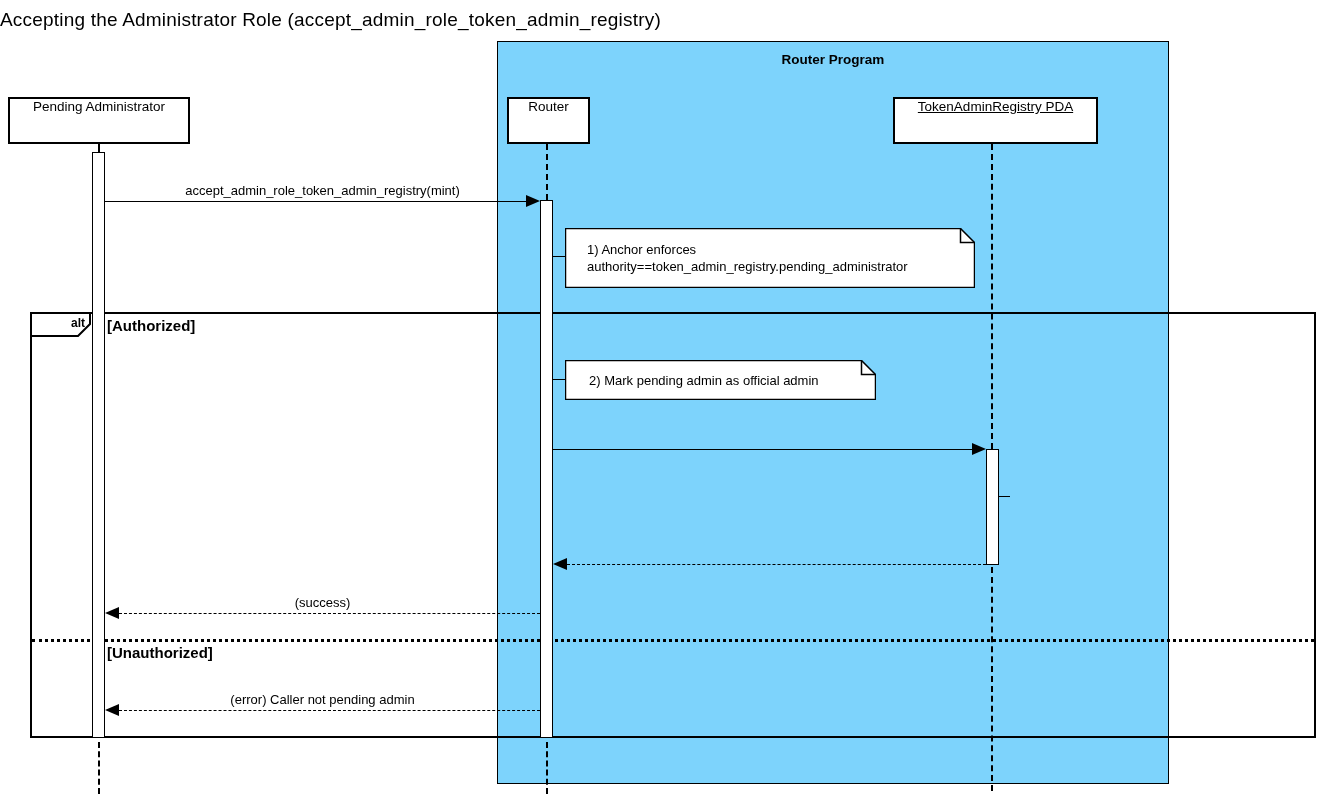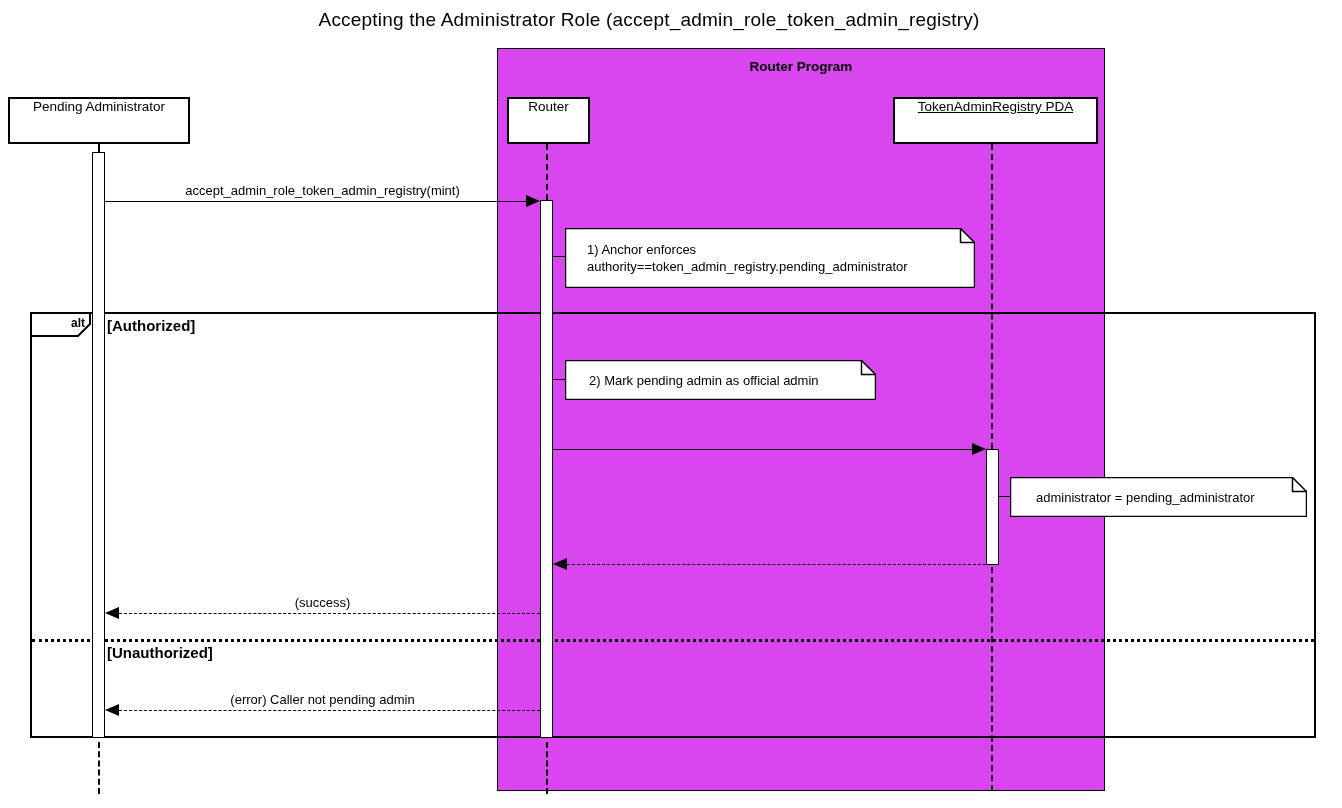--- a/index.html
+++ b/index.html
@@ -1,26 +1,26 @@
 <!DOCTYPE html>
 <html><head>
 <meta charset="utf-8">
 <style>
   html,body { margin:0; padding:0; background:#ffffff; }
   .canvas {
     position:relative; width:1342px; height:808px; background:#ffffff;
     font-family:"Liberation Sans", sans-serif; color:#000; overflow:hidden;
   }
   .title {
-    position:absolute; left:0; top:9px; width:1298px; text-align:center;
+    position:absolute; left:0; top:9px; width:1298px; text-align:left;
     font-size:19px; letter-spacing:0.2px;
   }
   .group-box {
-    position:absolute; left:497px; top:48px; width:608px; height:743px;
-    background:#d946ef; border:1.5px solid #000; box-sizing:border-box;
+    position:absolute; left:497px; top:41px; width:672px; height:743px;
+    background:#7dd3fc; border:1.5px solid #000; box-sizing:border-box;
   }
   .group-label {
     position:absolute; left:0; top:10px; width:100%; text-align:center;
     font-weight:bold; font-size:13.5px;
   }
   .participant {
     position:absolute; background:#fff; border:2.5px solid #000; box-sizing:border-box;
     display:flex; justify-content:center; font-size:13.5px; z-index:4;
   }
   .lifeline { position:absolute; width:0; border-left:2px dashed #000; z-index:2; }
@@ -116,27 +116,20 @@
       <path d="M0.5,0.5 H296.5 L310.5,14.5 V39.5 H0.5 Z" fill="#ffffff" stroke="#000000" stroke-width="1.5"></path>
       <path d="M296.5,0.5 V14.5 H310.5" fill="none" stroke="#000000" stroke-width="1.5"></path>
     </svg>
     <div class="note-text" style="padding-left:24px;">2) Mark pending admin as official admin</div>
   </div>
 
   <div class="msg-line" style="left:553px; top:449px; width:419px;"></div>
   <div class="arrowhead head-right" style="left:972px; top:443px;"></div>
 
   <div class="connector" style="left:999px; top:496px; width:11px;"></div>
-  <div class="note" style="left:1010px; top:477px; width:297px; height:40px;">
-    <svg width="297" height="40" viewBox="0 0 297 40">
-      <path d="M0.5,0.5 H282.5 L296.5,14.5 V39.5 H0.5 Z" fill="#ffffff" stroke="#000000" stroke-width="1.5"></path>
-      <path d="M282.5,0.5 V14.5 H296.5" fill="none" stroke="#000000" stroke-width="1.5"></path>
-    </svg>
-    <div class="note-text" style="padding-left:26px;">administrator = pending_administrator</div>
-  </div>
 
   <div class="arrowhead head-left" style="left:553px; top:558px;"></div>
   <div class="msg-line dashed" style="left:567px; top:564px; width:419px;"></div>
 
   <div class="msg-label" style="left:105px; top:595px; width:435px;">(success)</div>
   <div class="arrowhead head-left" style="left:105px; top:607px;"></div>
   <div class="msg-line dashed" style="left:119px; top:613px; width:421px;"></div>
 
   <div class="msg-label" style="left:105px; top:692px; width:435px;">(error) Caller not pending admin</div>
   <div class="arrowhead head-left" style="left:105px; top:704px;"></div>

